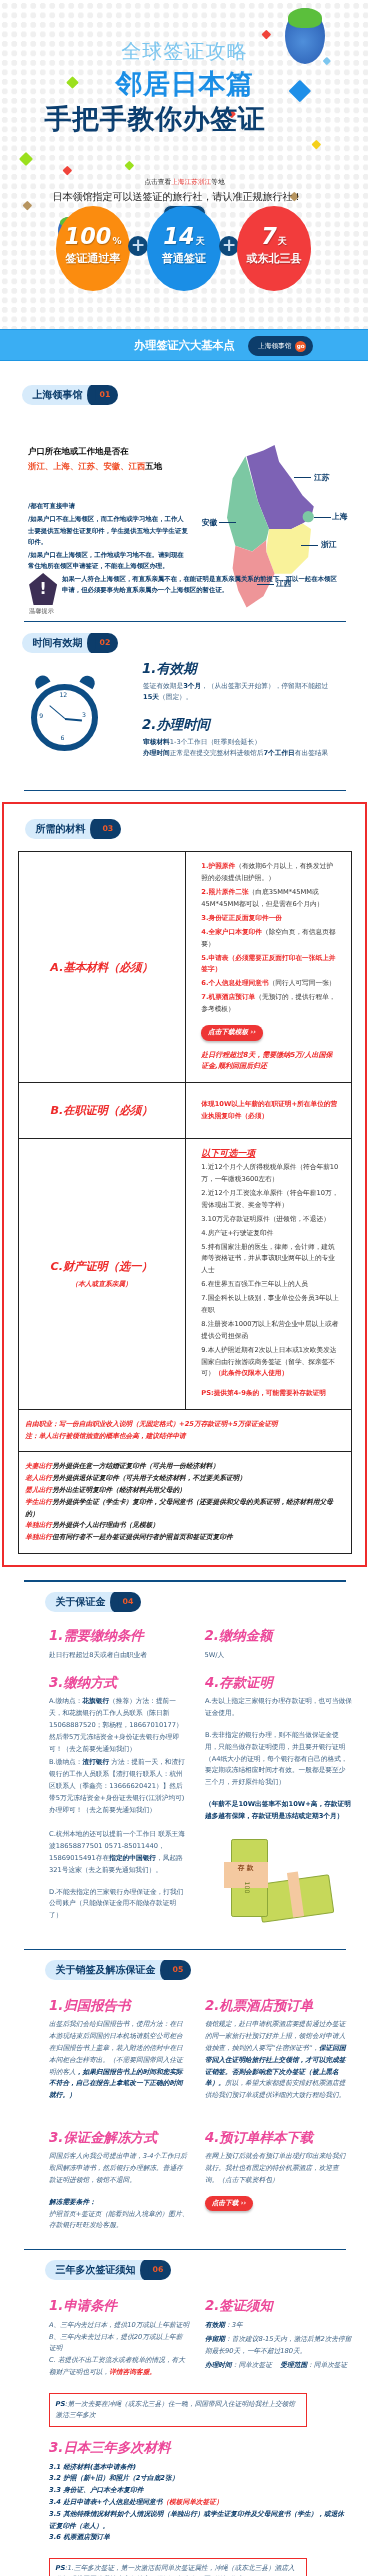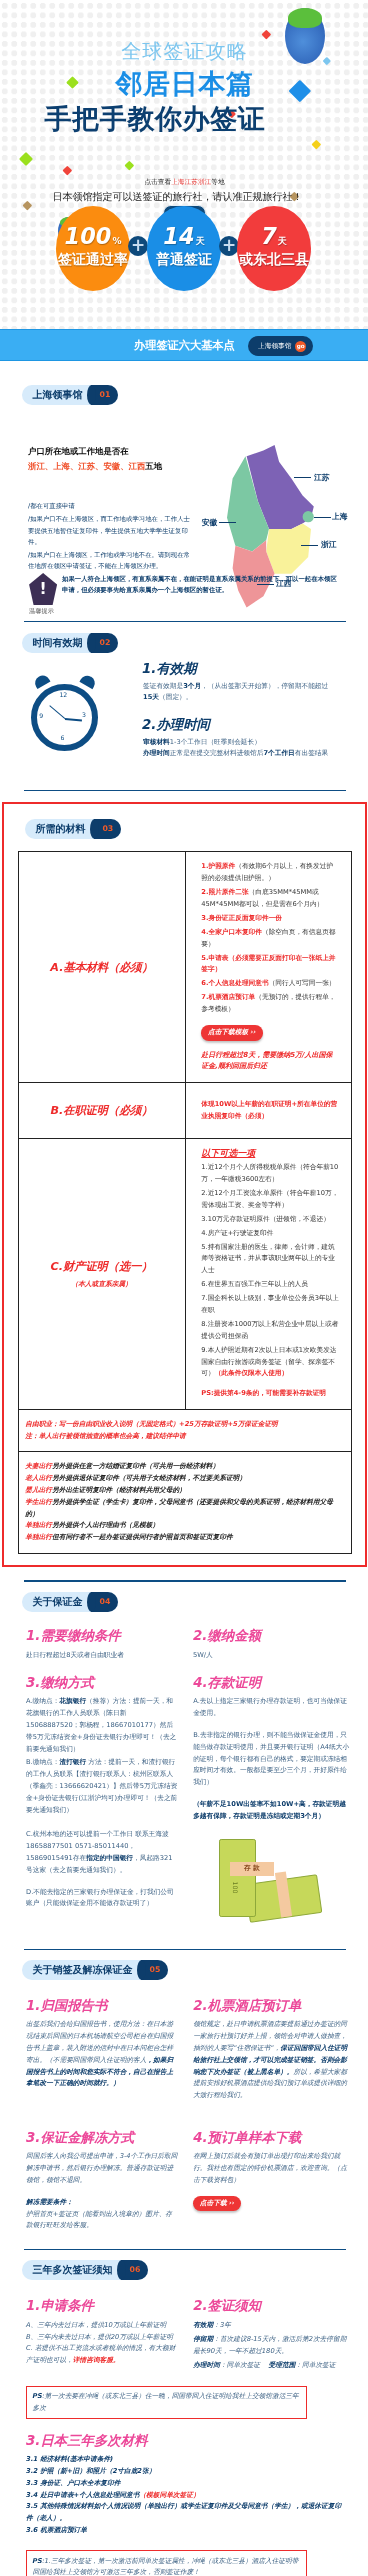--- a/index.html
+++ b/index.html
@@ -16,21 +16,21 @@
   .hero .sub1 { position: absolute; top: 178px; left: 0; width: 369px; text-align: center; font-size: 6.7px; color: #222; }
   .hero .sub1 .red { color: #e53935; }
   .hero .sub2 { position: absolute; top: 190px; left: 0; width: 355px; text-align: center; font-size: 10px; color: #222; }
   .hero .btn-view { position: absolute; top: 205px; left: 163px; width: 43px; height: 15.7px; border-radius: 7.8px; background: #0e4a7c; color: #fff; font-size: 6.7px; font-weight: bold; text-align: center; line-height: 15.7px; box-shadow: 0 1.1px 1.7px rgba(0,0,0,.25); border: 1.1px solid #e6eef5; }
   .spark { position: absolute; width: 6.7px; height: 6.7px; transform: rotate(45deg); border-radius: 1.1px; }
   .globe { position: absolute; border-radius: 50%; background: radial-gradient(circle at 45% 60%, #4f8fdb, #1f4fa8); }
   .globe::before { content: ""; position: absolute; left: 8%; top: 0; width: 84%; height: 36%; background: #5bbf3c; border-radius: 50% 50% 40% 40%; }
   .stat { position: absolute; top: 206px; width: 74px; height: 85px; border-radius: 50%; overflow: hidden; text-align: center; color: #fff; }
   .stat .num { position: absolute; top: 17px; left: 0; width: 100%; font-size: 22.4px; font-weight: bold; font-style: italic; text-shadow: 0.6px 1.1px 1.1px rgba(0,0,0,.3); }
   .stat .num small { font-size: 9px; font-style: normal; margin-left: 1.1px; }
-  .stat .lbl { position: absolute; top: 45px; left: 0; width: 100%; font-size: 14px; font-weight: bold; text-shadow: 0.6px 0.6px 1.1px rgba(0,0,0,.3); }
+  .stat .lbl { position: absolute; top: 45px; left: 0; width: 100%; font-size: 11px; font-weight: bold; text-shadow: 0.6px 0.6px 1.1px rgba(0,0,0,.3); }
   .plus { position: absolute; top: 236px; width: 20px; height: 20px; border-radius: 50%; background: #0e4a7c; color: #c8dcef; font-size: 17px; line-height: 19px; text-align: center; font-weight: bold; }
 
   .bluebar { height: 32px; background: #3aaef3; position: relative; border-top: 1.1px solid #1e96e2; border-bottom: 1.1px solid #1e96e2; }
   .bluebar .title { position: absolute; left: 134px; top: 7.8px; font-size: 11.2px; font-weight: bold; color: #fff; }
   .bluebar .go { position: absolute; left: 248px; top: 6.2px; width: 65px; height: 20px; border-radius: 10px; background: #0d3d6b; color: #fff; font-size: 6.7px; line-height: 20px; padding-left: 10px; }
   .bluebar .go .dot { position: absolute; right: 6.7px; top: 4.5px; width: 11.2px; height: 11.2px; border-radius: 50%; background: #f05a28; font-size: 5.6px; line-height: 11.2px; text-align: center; font-weight: bold; }
 
   
   .pill { position: relative; height: 20px; display: inline-block; border-radius: 10px; background: #d7ebfb; padding: 0 36px 0 10px; margin-left: 22.4px; }
   .pill .ptxt { font-size: 10px; font-weight: bold; color: #0d3d6b; line-height: 20px; }
@@ -38,21 +38,21 @@
   .pill .pnum::before { content: ""; position: absolute; left: -4.5px; top: 0; width: 9px; height: 20px; background: #0d3d6b; border-radius: 50%; }
   .pill .pnum span { position: relative; }
 
   .divider { height: 1.1px; background: #0d4d84; margin: 0 23.5px; }
 
   
   .sec1 { position: relative; height: 260px; padding-top: 23.5px; }
   .sec1 .q1 { position: absolute; left: 28px; top: 85px; font-size: 8.4px; font-weight: bold; color: #111; }
   .sec1 .q2 { position: absolute; left: 28px; top: 100px; font-size: 8.4px; font-weight: bold; color: #111; }
   .sec1 .q2 .hl { color: #f0502a; }
-  .sec1 .notes { position: absolute; left: 28px; top: 140px; width: 162px; font-size: 6.4px; font-weight: normal; color: #0d3d6b; line-height: 11.2px; }
+  .sec1 .notes { position: absolute; left: 28px; top: 140px; width: 162px; font-size: 6.4px; font-weight: bold; color: #0d3d6b; line-height: 11.2px; }
   .sec1 .notes p { margin-bottom: 2.2px; }
   .map { position: absolute; left: 213px; top: 84px; width: 140px; height: 168px; }
   .map .lbl { position: absolute; font-size: 7.8px; font-weight: bold; color: #0d3d6b; }
   .map .ln { position: absolute; height: 0.6px; background: #0d3d6b; }
   .tip { position: absolute; left: 28px; top: 212px; width: 314px; height: 45px; }
   .tip .penta { position: absolute; left: 1.1px; top: 0; width: 28px; height: 32px; background: #3d2f55; clip-path: polygon(50% 0, 100% 36%, 84% 100%, 16% 100%, 0 36%); color: #fff; font-size: 15.7px; font-weight: bold; text-align: center; line-height: 32px; }
   .tip .tlabel { position: absolute; left: 1.1px; top: 34px; font-size: 6.2px; color: #555; }
   .tip .ttext { position: absolute; left: 34px; top: 1.1px; width: 280px; font-size: 6.4px; font-weight: bold; color: #0d3d6b; line-height: 11.2px; }
 
   
@@ -75,21 +75,21 @@
   .mtable .rcol { padding: 9px 11.2px 9px 15.7px; font-size: 6.7px; color: #333; line-height: 11.8px; }
   .rcol .r { color: #ee2b2b; font-weight: bold; }
   .rcol .item { margin-bottom: 2.2px; }
   .btn-red { display: inline-block; margin: 6.7px 0 9px; padding: 0 6.7px; height: 15.7px; line-height: 15.7px; border-radius: 7.8px; background: #ee3535; color: #fff; font-weight: bold; font-style: italic; font-size: 6.7px; box-shadow: 0 1.7px 2.2px rgba(0,0,0,.25); }
   .rcol .note { color: #ee2b2b; font-style: italic; font-weight: bold; font-size: 7px; }
   .rcol .opt-title { color: #ee2b2b; font-size: 9px; font-weight: bold; font-style: italic; text-decoration: underline; margin-bottom: 2.2px; }
   .mtable .full { padding: 9px 6.7px; font-size: 6.7px; line-height: 11.8px; font-style: italic; font-weight: bold; color: #222; }
   .mtable .full .r { color: #ee2b2b; }
 
   
-  .sec { position: relative; padding-top: 10px; }
+  .sec { position: relative; padding-top: 10px; padding-left: 23px; }
   .grid2 { display: flex; padding: 0 17px 0 26px; }
   .grid2 .col { width: 166px; }
   .grid2 .col + .col { margin-left: 8px; }
   .h3b { font-size: 13.4px; font-weight: bold; font-style: italic; color: #ec4899; margin-bottom: 4.5px; }
   .txt { font-size: 6.7px; color: #3a5f82; line-height: 11.8px; }
   .txt b { color: #0d3d6b; }
   .txt .r { color: #ee2b2b; font-weight: bold; }
   .txt.it { font-style: italic; }
   .money { width: 118px; height: 106px; position: relative; margin-top: 11.2px; margin-left: 14.6px; }
   .bill { position: absolute; background: #c6d85a; border: 1.1px solid #8ea83a; border-radius: 2.2px; }
@@ -310,21 +310,21 @@
         <div class="txt" style="margin-top:10px;">D.不能去指定的三家银行办理保证金，打我们公司账户（只能做保证金用不能做存款证明了）</div>
       </div>
       <div class="col">
         <div class="h3b">4.存款证明</div>
         <div class="txt">A.去以上指定三家银行办理存款证明，也可当做保证金使用。</div>
         <div class="txt" style="margin-top:10px;">B.去非指定的银行办理，则不能当做保证金使用，只能当做存款证明使用，并且要开银行证明（A4纸大小的证明，每个银行都有自己的格式，要定期或冻结相应时间才有效。一般都是要至少三个月，开好原件给我们）</div>
         <div class="txt" style="margin-top:10px;font-weight:bold;color:#0d3d6b;">（年薪不足10W出签率不如10W+高，存款证明越多越有保障，存款证明是冻结或定期3个月）</div>
         <div class="money">
           <div class="bill" style="left:39px;top:45px;width:73px;height:39px;transform:rotate(-8deg);"></div>
           <div class="bill" style="left:11.2px;top:5.6px;width:37px;height:78px;"></div>
-          <div class="band" style="left:22px;top:28px;width:44px;height:14px;line-height:12.3px;">存 款</div>
+          <div class="band" style="left:4px;top:28px;width:44px;height:26px;line-height:12.3px;">存 款</div>
           <div class="band" style="left:70px;top:38px;width:11.2px;height:45px;transform:rotate(-8deg);"></div>
           <div style="position:absolute;left:22.4px;top:50px;font-size:6.2px;color:#6a7d22;transform:rotate(90deg);">100</div>
         </div>
       </div>
     </div>
   </section>
   <div style="height:9px;"></div>
   <div class="divider"></div>
 
   <section class="sec">

